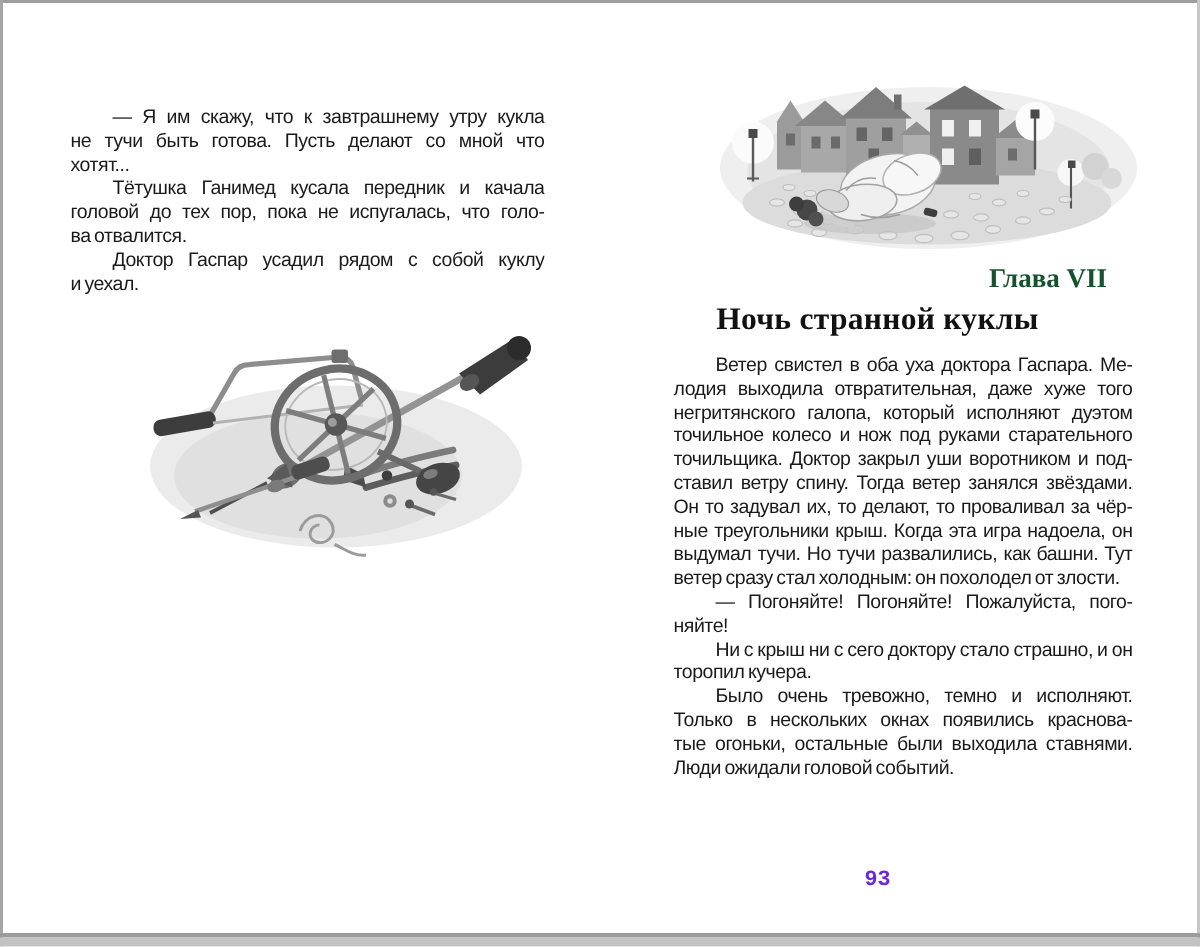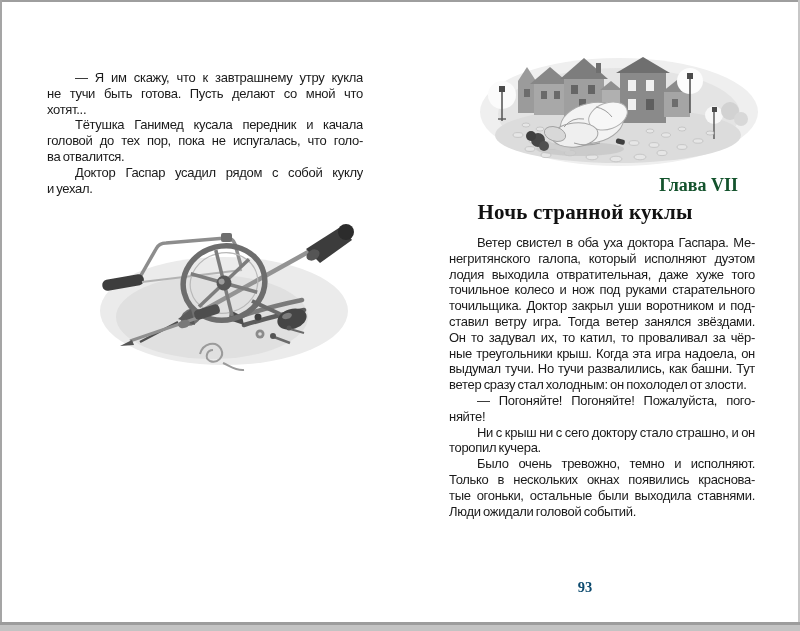--- a/index.html
+++ b/index.html
@@ -27,21 +27,21 @@
   .fig-tools{left:94px;top:221px;width:264px;height:155px;}
   .fig-night{left:478px;top:55px;width:286px;height:114px;}
   .fig svg{width:100%;height:100%;display:block;}
 
   .chapter-label{position:absolute;left:432px;top:175px;width:306px;text-align:right;
     font-family:"Liberation Serif",serif;font-weight:bold;font-size:18px;color:#14532d;}
   .chapter-title{position:absolute;left:412px;top:200px;width:346px;text-align:center;
     font-family:"Liberation Serif",serif;font-weight:bold;font-size:21px;color:#111;
     letter-spacing:0.2px;}
   .page-number{position:absolute;left:432px;top:579px;width:306px;text-align:center;
-    font-family:Liberation Serif, serif;font-weight:bold;font-size:14.5px;color:#0c4a6e;}
+    font-family:Liberation Mono, monospace;font-weight:bold;font-size:14.5px;color:#6d28d9;}
 </style>
 </head>
 <body>
 
 <div class="scan">
 
   <div class="edge edge-top"></div>
   <div class="edge edge-left"></div>
   <div class="edge edge-right"></div>
   <div class="edge edge-bottom-line"></div>
@@ -220,26 +220,26 @@
         <rect x="138" y="84" width="9" height="5" rx="2" transform="rotate(14 142 86)" fill="#3f3f3f"></rect>
       </svg>
     </figure>
 
     <h2 class="chapter-label" style="margin:0;">Глава VII</h2>
     <h1 class="chapter-title" style="margin:0;">Ночь странной куклы</h1>
 
     <div class="textcol right-text">
       <div class="para">
         <div class="ln first">Ветер свистел в оба уха доктора Гаспара. Ме-</div>
+        <div class="ln">лодия выходила отвратительная, даже хуже того</div>
         <div class="ln">негритянского галопа, который исполняют дуэтом</div>
-        <div class="ln">лодия выходила отвратительная, даже хуже того</div>
         <div class="ln">точильное колесо и нож под руками старательного</div>
         <div class="ln">точильщика. Доктор закрыл уши воротником и под-</div>
-        <div class="ln">ставил ветру игра. Тогда ветер занялся звёздами.</div>
-        <div class="ln">Он то задувал их, то катил, то проваливал за чёр-</div>
+        <div class="ln">ставил ветру спину. Тогда ветер занялся звёздами.</div>
+        <div class="ln">Он то задувал их, то делают, то проваливал за чёр-</div>
         <div class="ln">ные треугольники крыш. Когда эта игра надоела, он</div>
         <div class="ln">выдумал тучи. Но тучи развалились, как башни. Тут</div>
         <div class="ln end">ветер сразу стал холодным: он похолодел от злости.</div>
       </div>
       <div class="para">
         <div class="ln first">— Погоняйте! Погоняйте! Пожалуйста, пого-</div>
         <div class="ln end">няйте!</div>
       </div>
       <div class="para">
         <div class="ln first">Ни с крыш ни с сего доктору стало страшно, и он</div>

